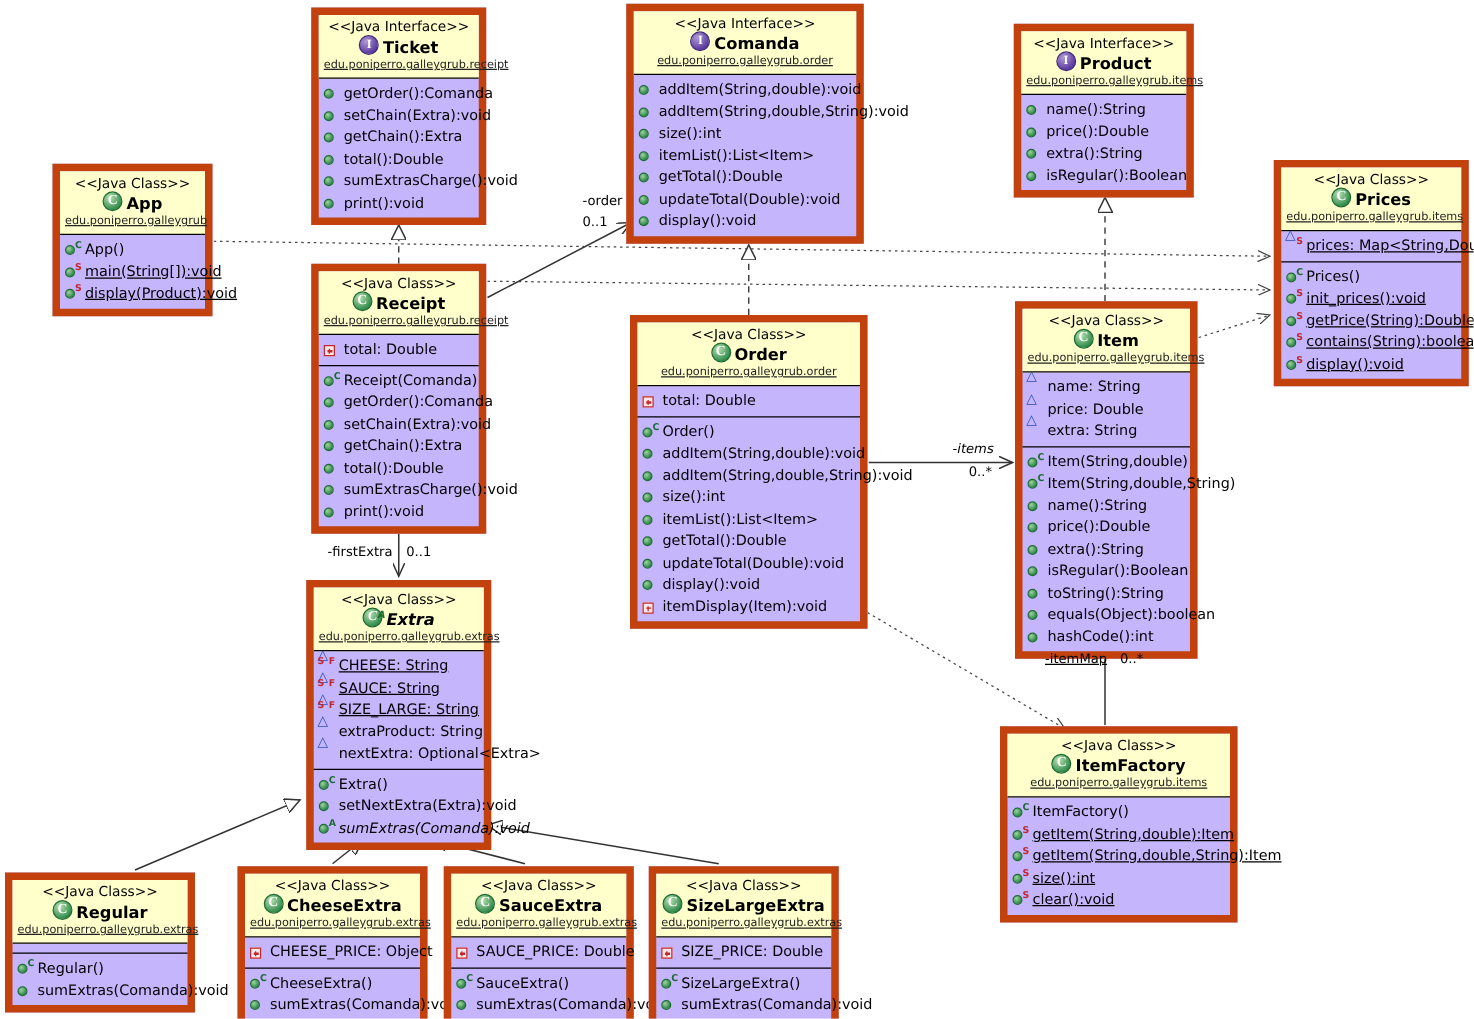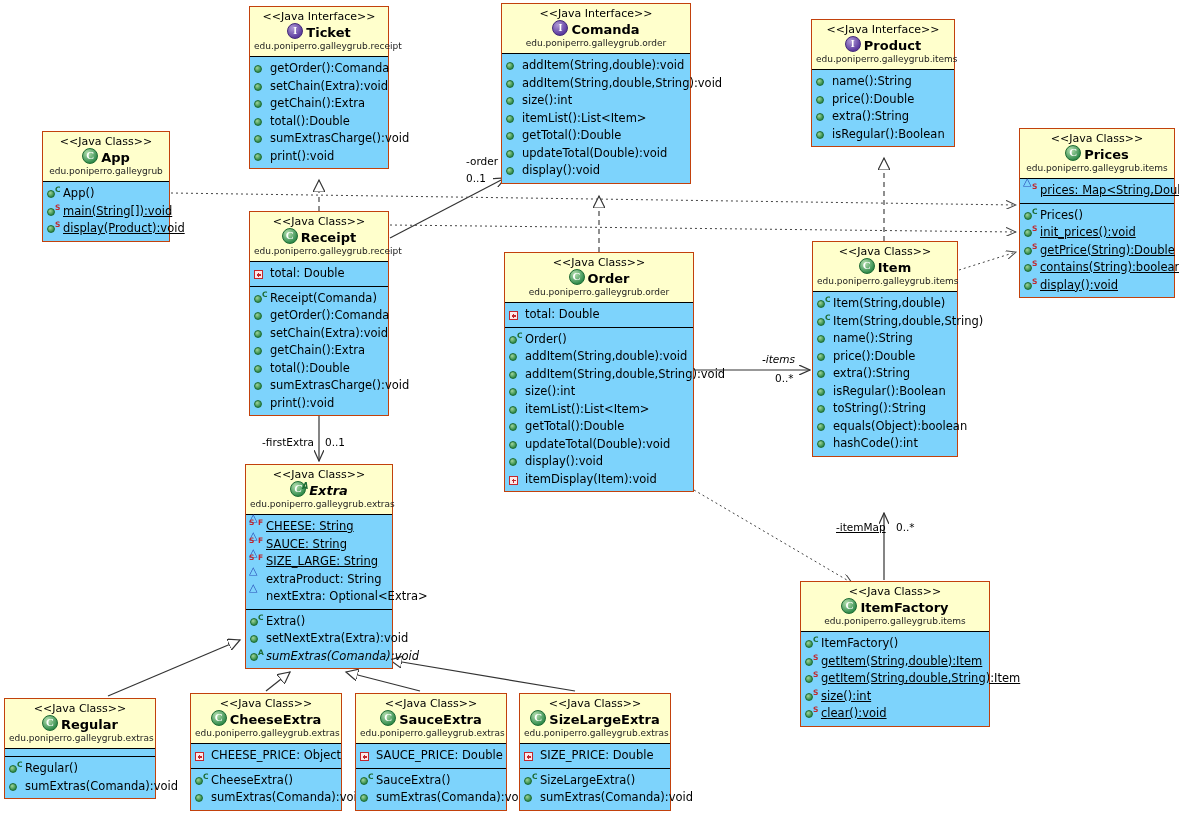--- a/index.html
+++ b/index.html
@@ -1,27 +1,27 @@
 <!DOCTYPE html>
 <html><head>
 <meta charset="utf-8">
 <style>
   html,body{margin:0;padding:0;background:#ffffff;}
   body{font-family:"DejaVu Sans","Liberation Sans",sans-serif;}
   #canvas{position:relative;width:1179px;height:815px;overflow:hidden;background:#fff;}
   svg#edges{position:absolute;left:0;top:0;width:1179px;height:815px;pointer-events:none;}
 
-  .uml{position:absolute;border:1px solid #c2410c;background:#7dd3fc;box-sizing:border-box;}
+  .uml{position:absolute;border:6px solid #c2410c;background:#c4b5fd;box-sizing:border-box;}
   .sec{border-bottom:1px solid #000;}
   .sec:last-child{border-bottom:none;}
   .hdr{padding:3px 4px 4px 4px;text-align:center;background:#ffffcc;}
   .stereo{font-size:11px;color:#000;line-height:13px;}
   .tname{font-size:13px;font-weight:bold;line-height:16px;white-space:nowrap;}
   .tname.abstract{font-style:italic;}
-  .pkg{font-size:9px;color:#222;line-height:11px;}
+  .pkg{font-size:9px;color:#222;line-height:11px;text-decoration:underline;}
   .rows{padding:3px 2px 3px 3px;}
   .rows.empty{height:7px;padding:0;}
   .row{font-size:11.5px;line-height:17.5px;white-space:nowrap;display:flex;align-items:center;color:#000;}
   .row .txt{display:inline-block;}
   .row.u .txt{text-decoration:underline;}
   .row.it .txt{font-style:italic;}
 
   
   .mk{position:relative;width:15px;min-width:15px;height:15px;display:inline-block;margin-right:2px;}
   .dot{position:absolute;left:1px;top:4px;width:8px;height:8px;border-radius:50%;
@@ -476,20 +476,40 @@
       </div>
       <div class="uml" style="left: 812px; top: 241px; width: 146px;">
         <div class="sec hdr">
           <div class="stereo">&lt;&lt;Java Class&gt;&gt;</div>
           <div class="tname"><span class="ticon cls"></span><span>Item</span></div>
           <div class="pkg">edu.poniperro.galleygrub.items</div>
         </div>
         <div class="sec rows">
           <div class="row">
             <span class="mk">
+              <span class="tri"></span>
+            </span>
+            <span class="txt">name: String</span>
+          </div>
+          <div class="row">
+            <span class="mk">
+              <span class="tri"></span>
+            </span>
+            <span class="txt">price: Double</span>
+          </div>
+          <div class="row">
+            <span class="mk">
+              <span class="tri"></span>
+            </span>
+            <span class="txt">extra: String</span>
+          </div>
+        </div>
+        <div class="sec rows">
+          <div class="row">
+            <span class="mk">
               <span class="dot"></span>
               <span class="badge bC">C</span>
             </span>
             <span class="txt">Item(String,double)</span>
           </div>
           <div class="row">
             <span class="mk">
               <span class="dot"></span>
               <span class="badge bC">C</span>
             </span>

